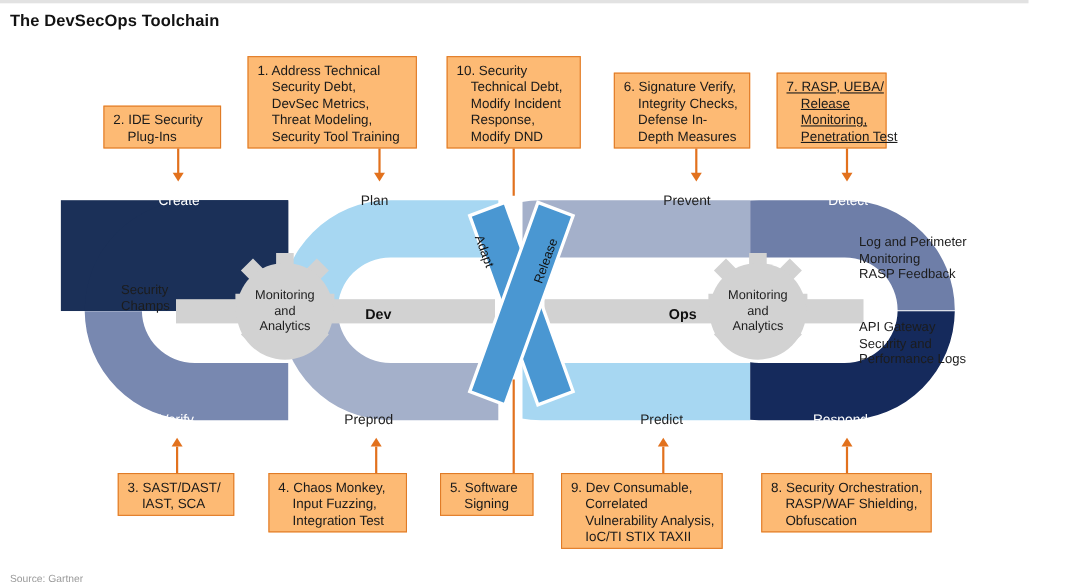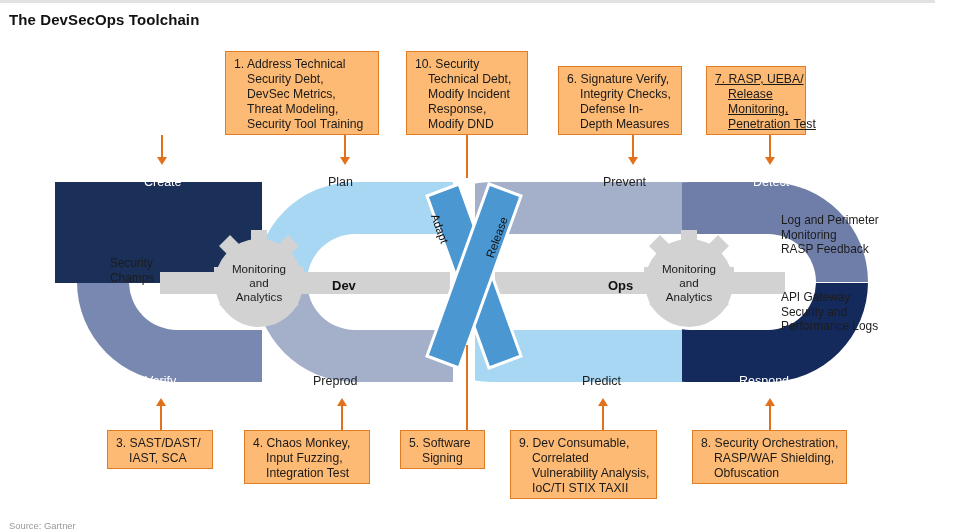--- a/index.html
+++ b/index.html
@@ -86,20 +86,24 @@
 </style>
 </head>
 <body>
 
 <div id="root">
 
   <div class="top-rule"></div>
 
   <div class="page-title">The DevSecOps Toolchain</div>
 
+  <div class="callout" style="left:94px;top:96px;width:107px;height:39px;">
+    <span class="ln">2. IDE Security</span>
+    <span class="ln ind">Plug-Ins</span>
+  </div>
 
   <div class="callout" style="left:225px;top:51px;width:154px;height:84px;">
     <span class="ln">1. Address Technical</span>
     <span class="ln ind">Security Debt,</span>
     <span class="ln ind">DevSec Metrics,</span>
     <span class="ln ind">Threat Modeling,</span>
     <span class="ln ind">Security Tool Training</span>
   </div>
 
   <div class="callout" style="left:406px;top:51px;width:122px;height:84px;">

